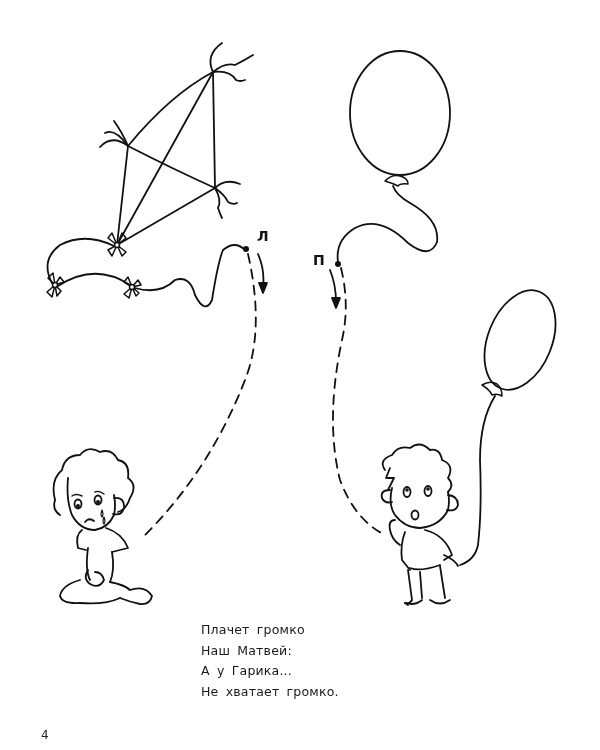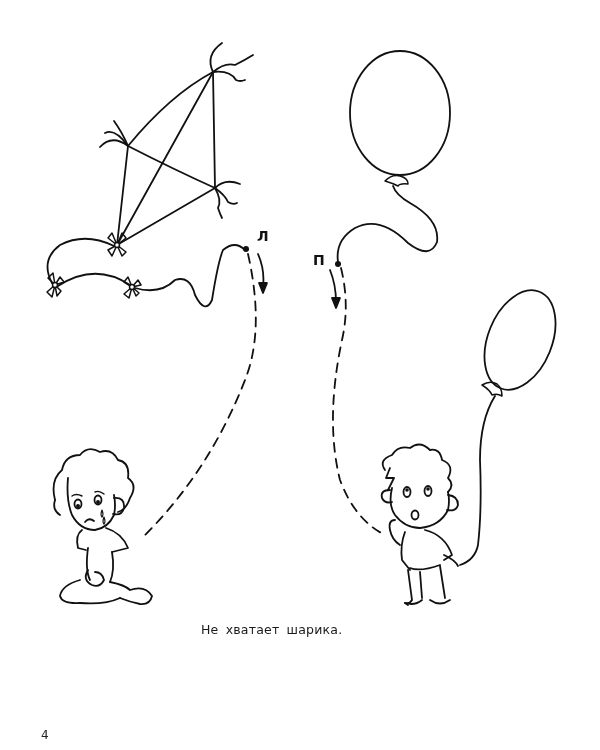--- a/index.html
+++ b/index.html
@@ -139,16 +139,19 @@
     <path d="M420,572 L422,598"></path>
     <path d="M405,603 Q415,606 422,600"></path>
     <path d="M430,600 Q440,607 450,600"></path>
   </g>
 </svg>
 
 <div class="label" style="left:257px; top:228px;">Л</div>
 <div class="label" style="left:313px; top:252px;">П</div>
 
 <div class="poem">
-  <div>Не хватает шарика.</div>
+  <div>Плачет громко</div>
+  <div>Наш Матвей:</div>
+  <div>А у Гарика...</div>
+  <div>Не хватает громко.</div>
 </div>
 
 <div class="page-num">4</div>
 
 </body></html>

